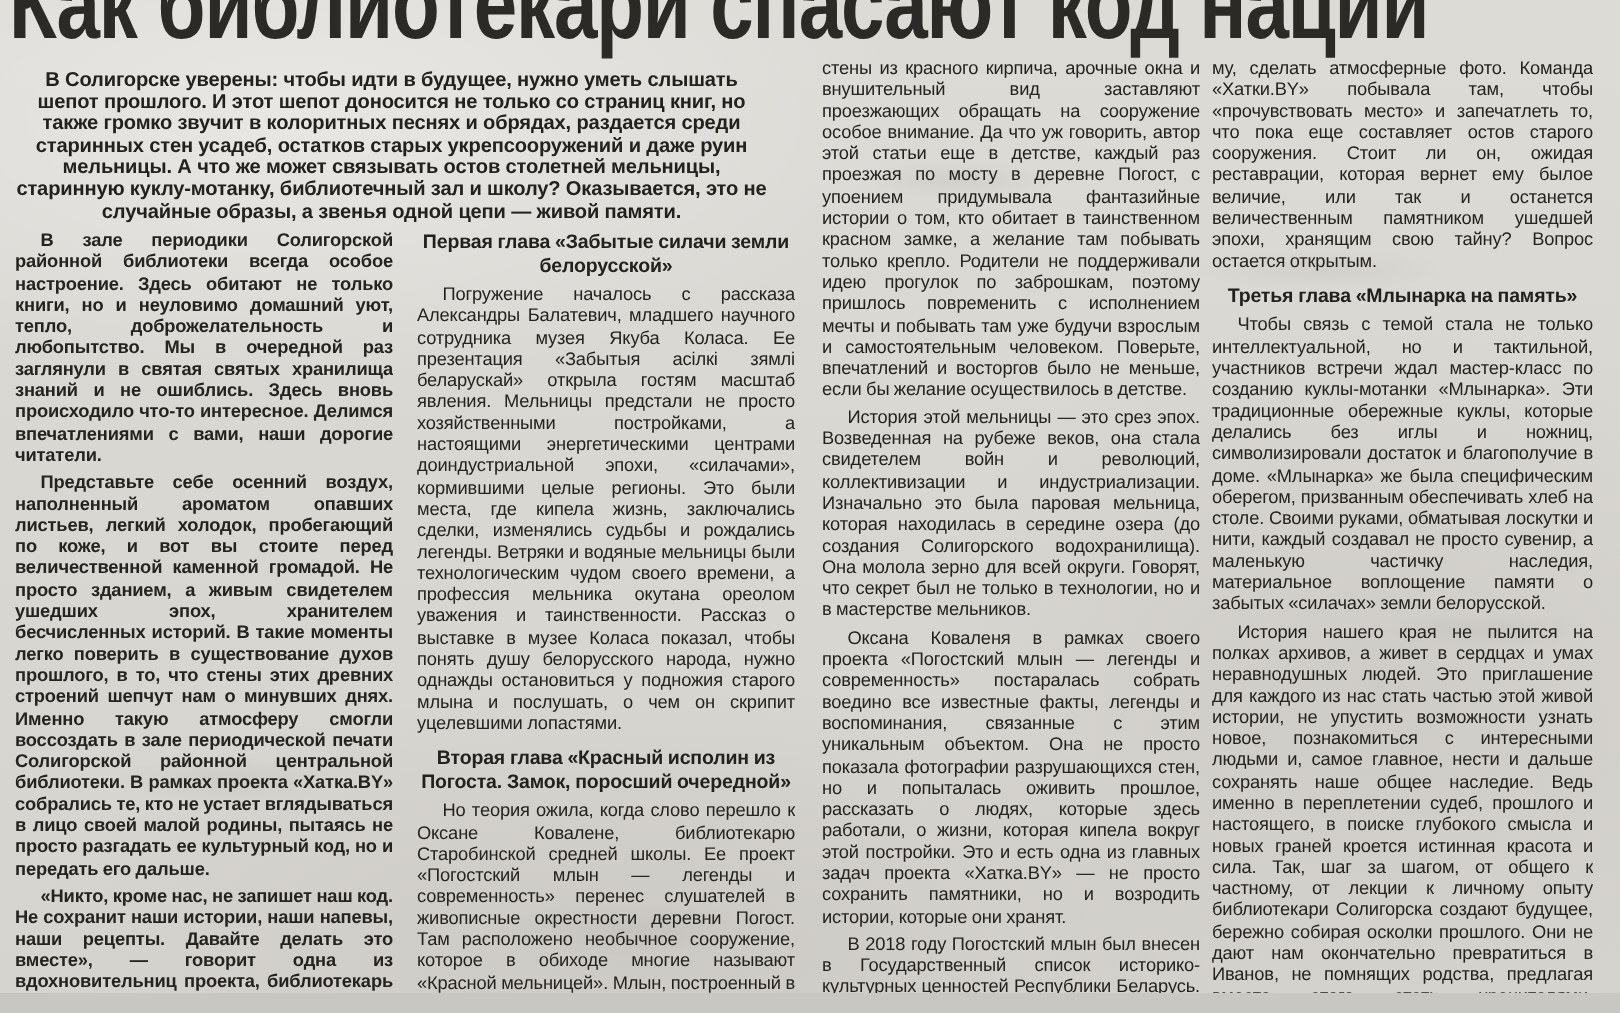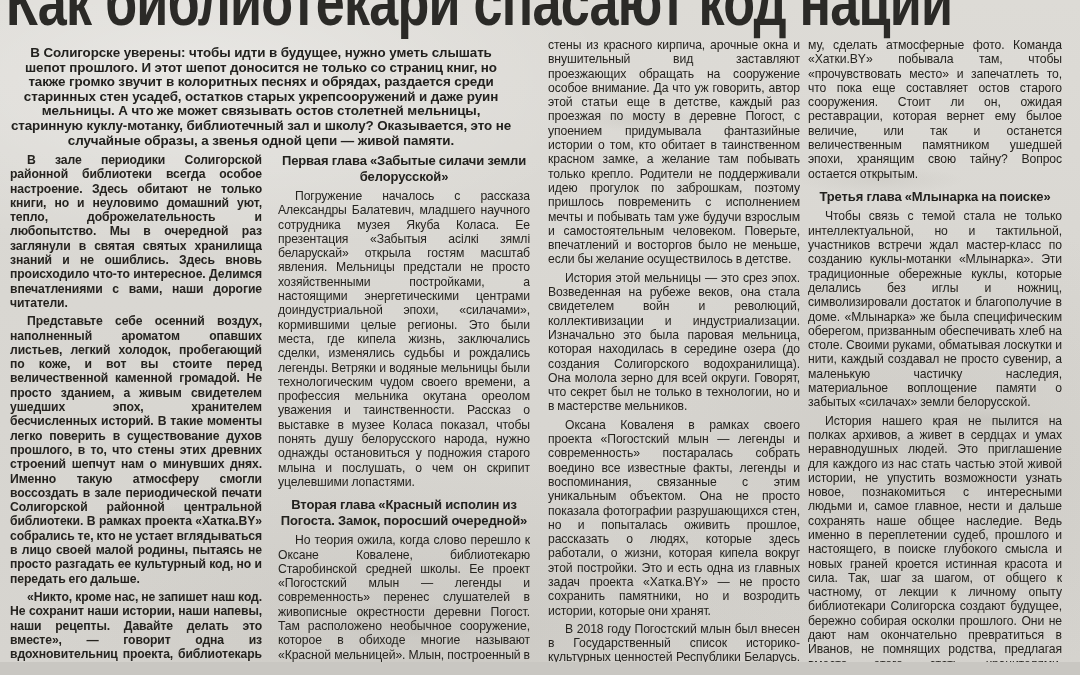--- a/index.html
+++ b/index.html
@@ -113,18 +113,18 @@
 
   <div class="col col3">
     <p class="para">стены из красного кирпича, арочные окна и внушительный вид заставляют проезжающих обращать на сооружение особое внимание. Да что уж говорить, автор этой статьи еще в детстве, каждый раз проезжая по мосту в деревне Погост, с упоением придумывала фантазийные истории о том, кто обитает в таинственном красном замке, а желание там побывать только крепло. Родители не поддерживали идею прогулок по заброшкам, поэтому пришлось повременить с исполнением мечты и побывать там уже будучи взрослым и самостоятельным человеком. Поверьте, впечатлений и восторгов было не меньше, если бы желание осуществилось в детстве.</p>
     <p class="para indent">История этой мельницы — это срез эпох. Возведенная на рубеже веков, она стала свидетелем войн и революций, коллективизации и индустриализации. Изначально это была паровая мельница, которая находилась в середине озера (до создания Солигорского водохранилища). Она молола зерно для всей округи. Говорят, что секрет был не только в технологии, но и в мастерстве мельников.</p>
     <p class="para indent">Оксана Коваленя в рамках своего проекта «Погостский млын — легенды и современность» постаралась собрать воедино все известные факты, легенды и воспоминания, связанные с этим уникальным объектом. Она не просто показала фотографии разрушающихся стен, но и попыталась оживить прошлое, рассказать о людях, которые здесь работали, о жизни, которая кипела вокруг этой постройки. Это и есть одна из главных задач проекта «Хатка.BY» — не просто сохранить памятники, но и возродить истории, которые они хранят.</p>
     <p class="para indent">В 2018 году Погостский млын был внесен в Государственный список историко-культурных ценностей Республики Беларусь. Это не только официальное признание его уникальности, но и большой вызов. Сегодня</p>
   </div>
 
   <div class="col col4">
     <p class="para">му, сделать атмосферные фото. Команда «Хатки.BY» побывала там, чтобы «прочувствовать место» и запечатлеть то, что пока еще составляет остов старого сооружения. Стоит ли он, ожидая реставрации, которая вернет ему былое величие, или так и останется величественным памятником ушедшей эпохи, хранящим свою тайну? Вопрос остается открытым.</p>
-    <h2 class="chapter-heading">Третья глава «Млынарка на поиске»</h2>
+    <h2 class="chapter-heading">Третья глава «Млынарка на память»</h2>
     <p class="para indent">Чтобы связь с темой стала не только интеллектуальной, но и тактильной, участников встречи ждал мастер-класс по созданию куклы-мотанки «Млынарка». Эти традиционные обережные куклы, которые делались без иглы и ножниц, символизировали достаток и благополучие в доме. «Млынарка» же была специфическим оберегом, призванным обеспечивать хлеб на столе. Своими руками, обматывая лоскутки и нити, каждый создавал не просто сувенир, а маленькую частичку наследия, материальное воплощение памяти о забытых «силачах» земли белорусской.</p>
     <p class="para indent">История нашего края не пылится на полках архивов, а живет в сердцах и умах неравнодушных людей. Это приглашение для каждого из нас стать частью этой живой истории, не упустить возможности узнать новое, познакомиться с интересными людьми и, самое главное, нести и дальше сохранять наше общее наследие. Ведь именно в переплетении судеб, прошлого и настоящего, в поиске глубокого смысла и новых граней кроется истинная красота и сила. Так, шаг за шагом, от общего к частному, от лекции к личному опыту библиотекари Солигорска создают будущее, бережно собирая осколки прошлого. Они не дают нам окончательно превратиться в Иванов, не помнящих родства, предлагая вместо этого стать хранителями. Хранителями историй, легенд и кирпичных стен Погостского млы-</p>
   </div>
 
 </div>
 
 </body></html>

